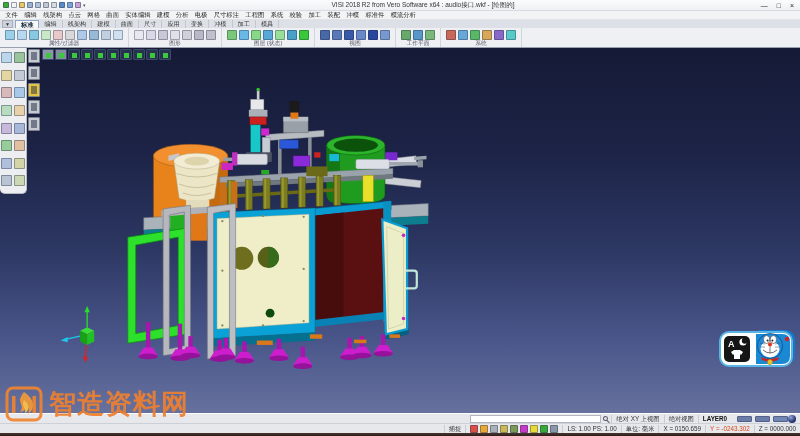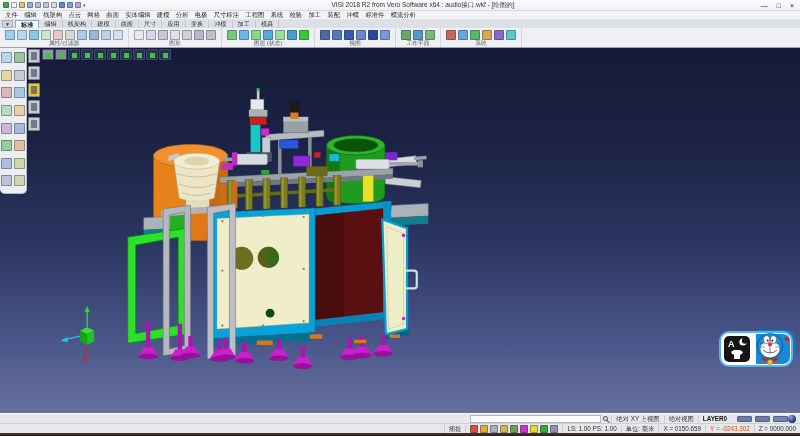--- a/index.html
+++ b/index.html
@@ -470,20 +470,30 @@
           <line x1="57" y1="18" x2="62" y2="17" stroke="#444" stroke-width="0.5"></line>
           <line x1="57" y1="21" x2="62" y2="21" stroke="#444" stroke-width="0.5"></line>
           <path d="M43,31 q9,4 18,0 l-1,3 q-8,3 -16,0 z" fill="#d02020"></path>
           <circle cx="52" cy="36" r="2.6" fill="#e8c028" stroke="#a08010" stroke-width="0.5"></circle>
         </g>
         <circle cx="69" cy="13" r="2.2" fill="#d82020"></circle>
       </svg>
     </div>
   </div>
 
+  <div class="watermark">
+    <svg width="40" height="40" viewBox="0 0 40 40">
+      <rect x="3" y="4" width="34" height="32" rx="6" fill="none" stroke="#ef8430" stroke-width="3"></rect>
+      <rect x="8" y="12" width="3.5" height="17" fill="#ef8430"></rect>
+      <rect x="28.5" y="12" width="3.5" height="17" fill="#ef8430"></rect>
+      <path d="M20,8 q-6,7 -3,12 q2,4 -1,8 q6,-1 7,-6 q3,4 1,8 q5,-3 5,-9 q0,-7 -9,-13 z" fill="#f29a3a"></path>
+      <path d="M20,16 q-2,4 0,7 q2,3 1,6 q4,-2 3,-7 q-1,-4 -4,-6 z" fill="#fbc34a"></path>
+    </svg>
+    <span class="wm-text">智造资料网</span>
+  </div>
 
   <div class="statusbar">
     <div class="sb-row sb-row1">
       <span class="spacer1"></span>
       <input class="prompt-input" value="" style="">
       <span class="magnifier"></span>
       <span class="sb-cell">绝对 XY 上视图</span>
       <span class="sb-cell">绝对视图</span>
       <span class="sb-cell layer-cell">LAYER0</span>
       <span class="swatches">

